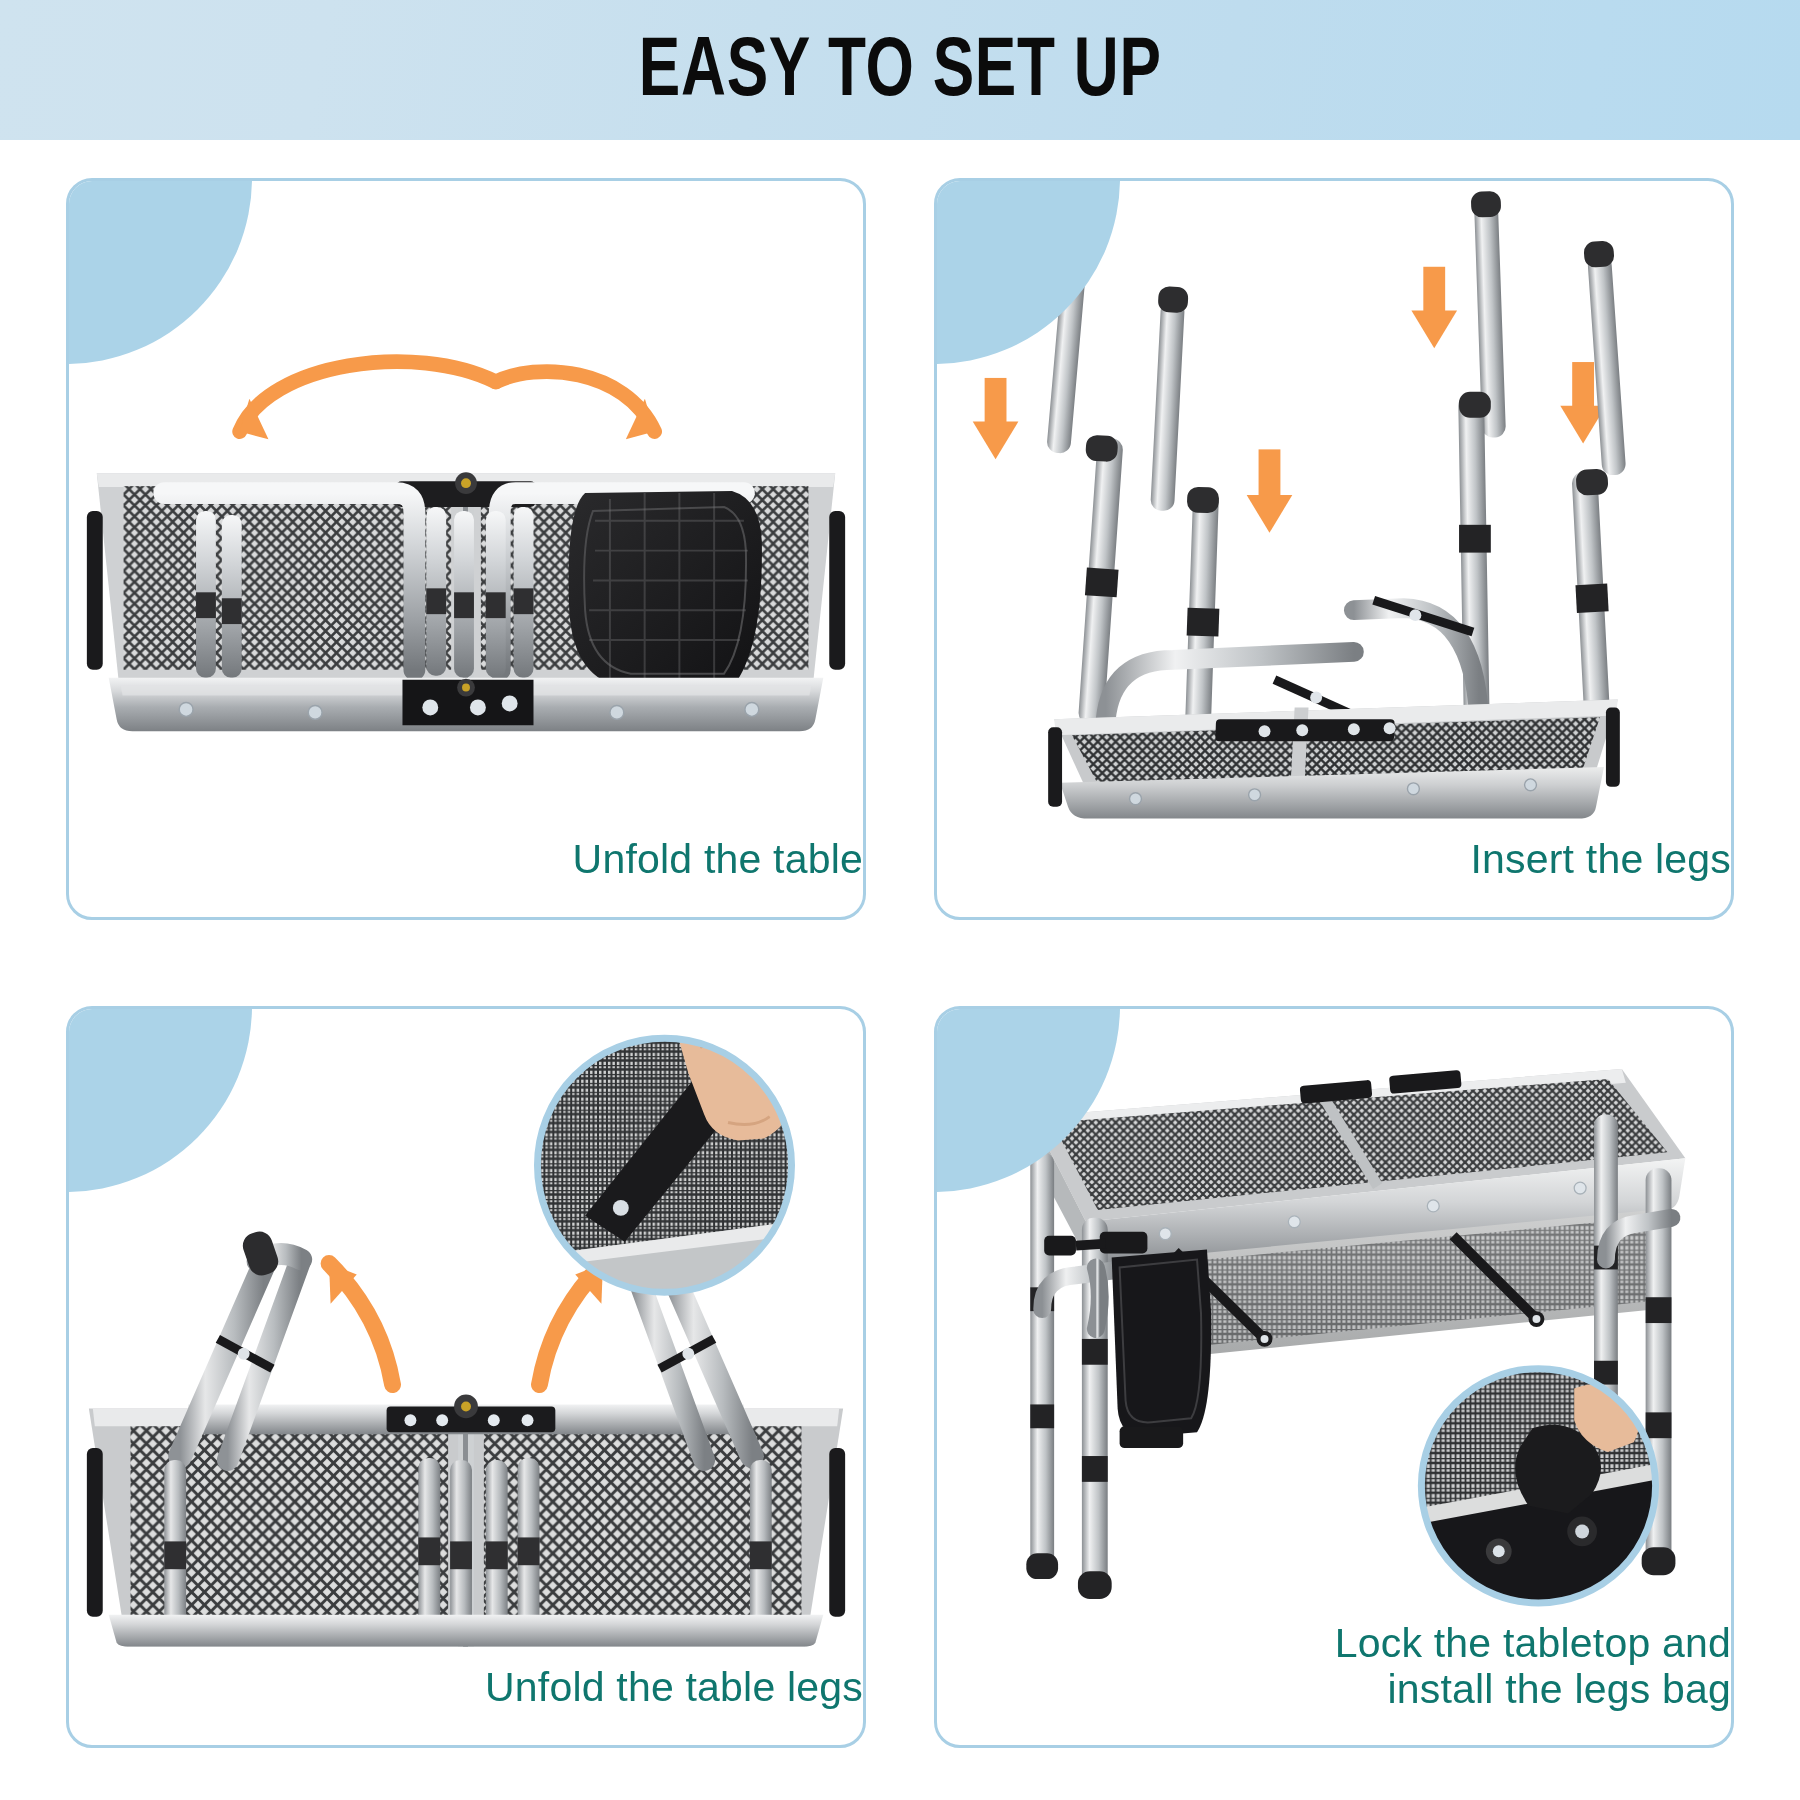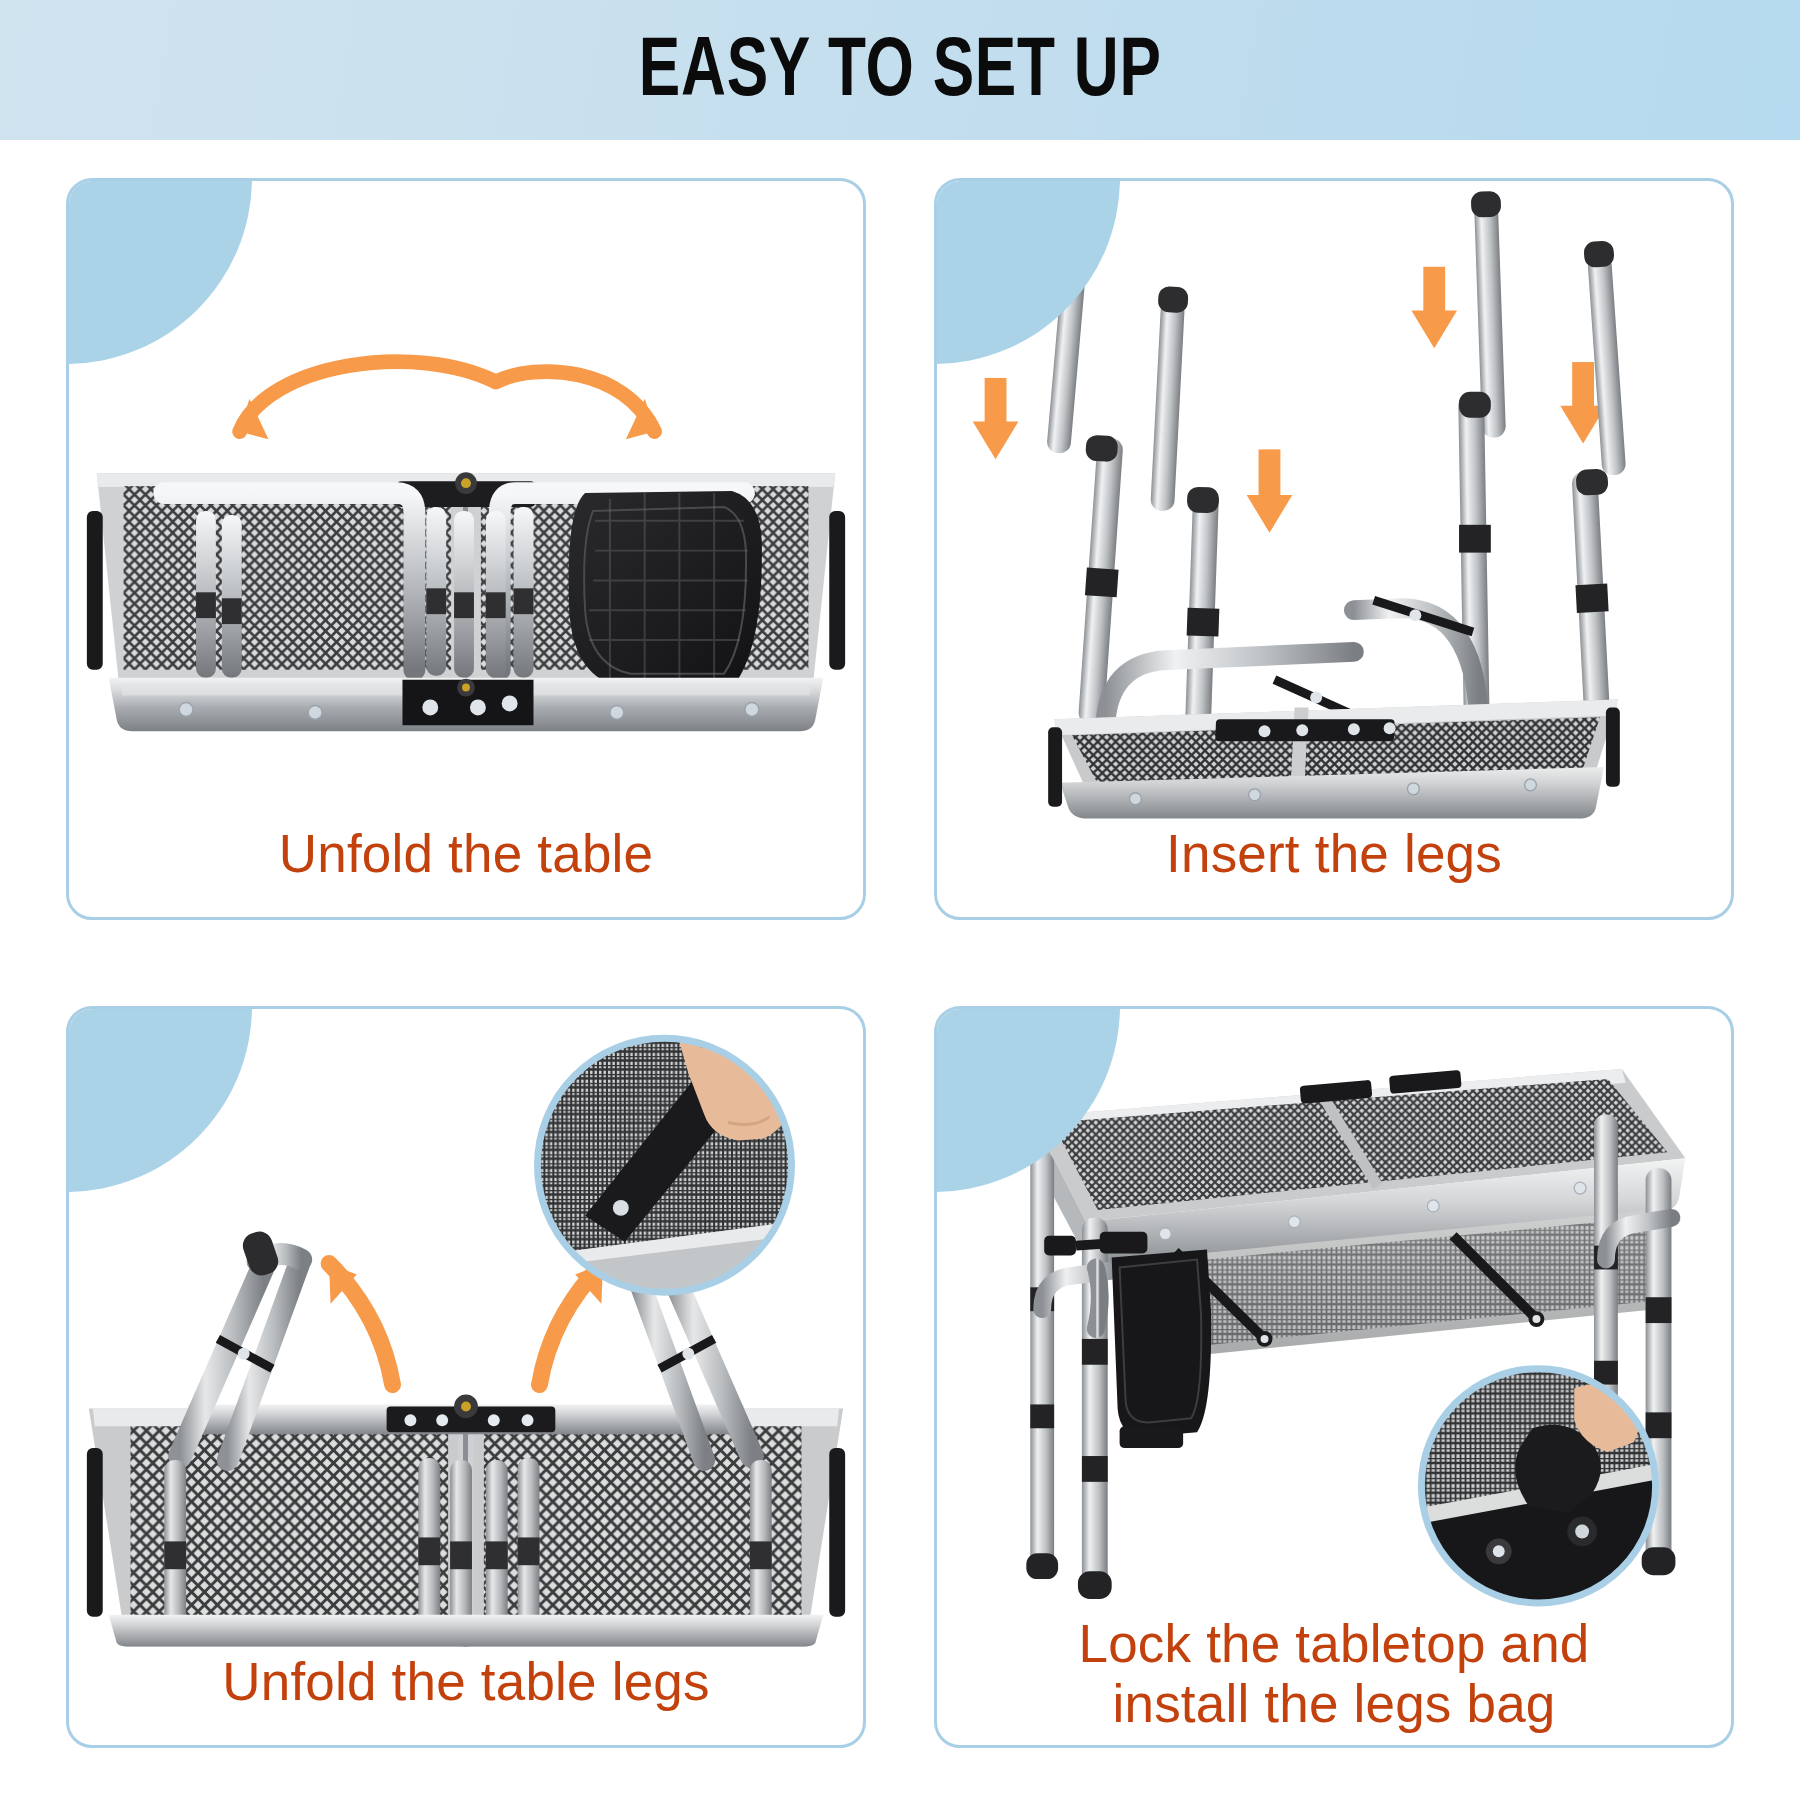--- a/index.html
+++ b/index.html
@@ -106,30 +106,30 @@
     left: 0; top: 0;
     width: 100%;
     height: 640px;
     z-index: 2;
   }
 
   .caption {
     position: absolute;
     left: 0; right: 0;
     bottom: 34px;
-    text-align: center;
-    color: #c2410c;
-    font-size: 53px;
+    text-align: right;
+    color: #0f766e;
+    font-size: 41px;
     font-weight: 400;
     line-height: 1.12;
     letter-spacing: 0.2px;
     z-index: 3;
   }
   .caption .ln { display: block; }
-  .caption.two-line { bottom: 12px; }
+  .caption.two-line { bottom: 32px; }
 
   svg { display: block; }
 </style>
 </head>
 <body>
 
 <div id="page">
 
   <div class="header-band">
     <div class="header-title"><span>EASY TO SET UP</span></div>

